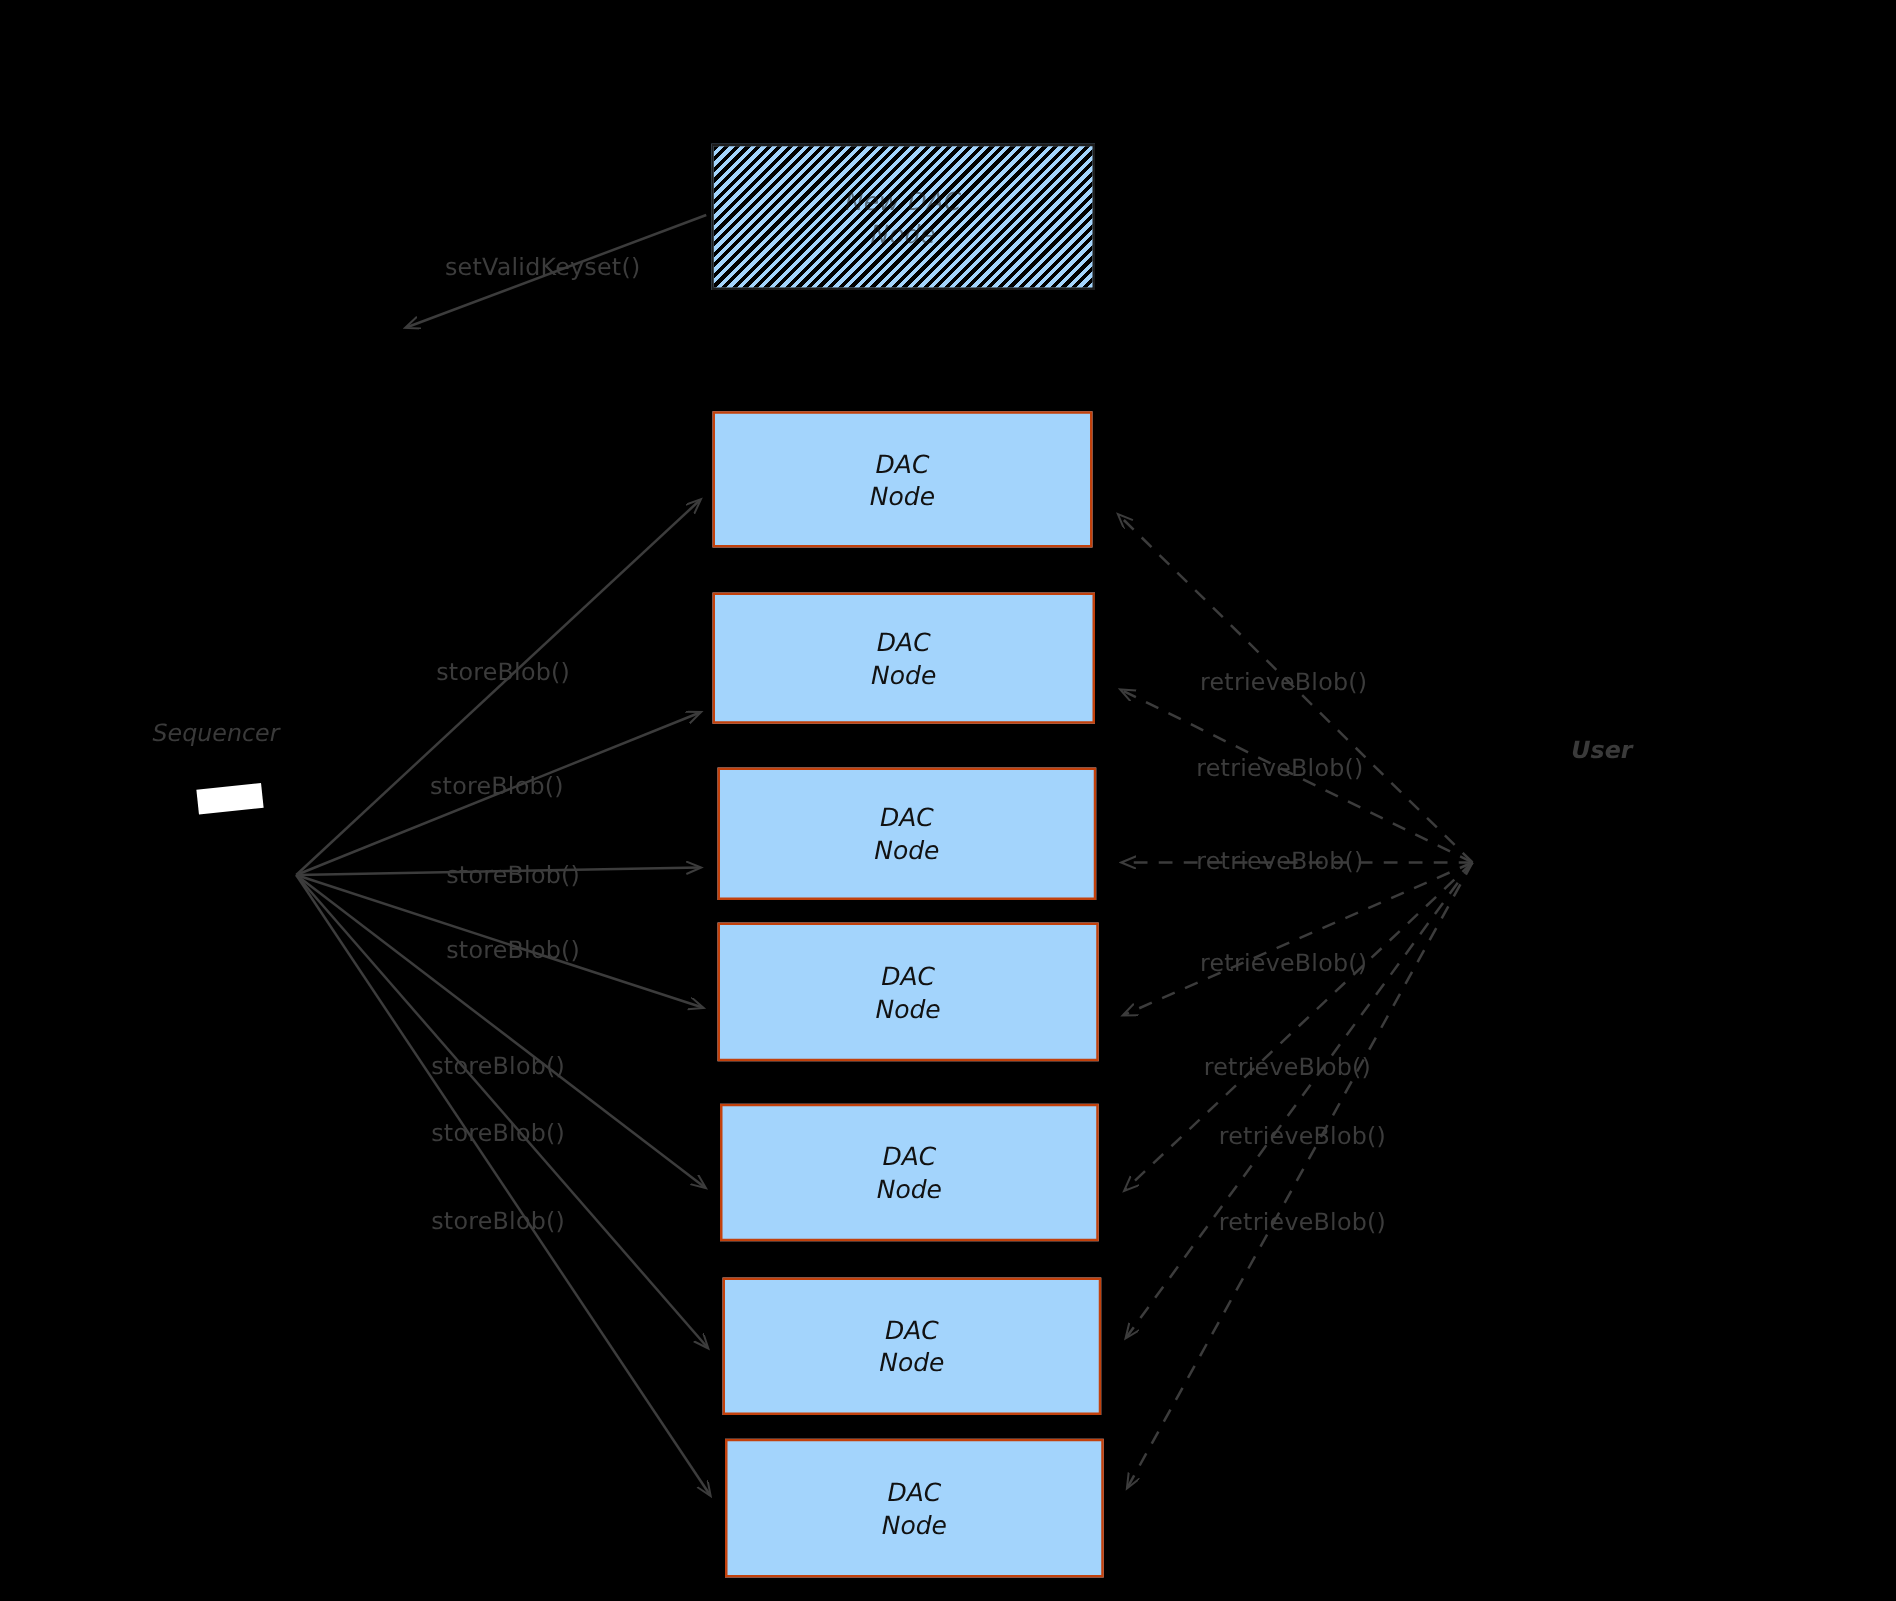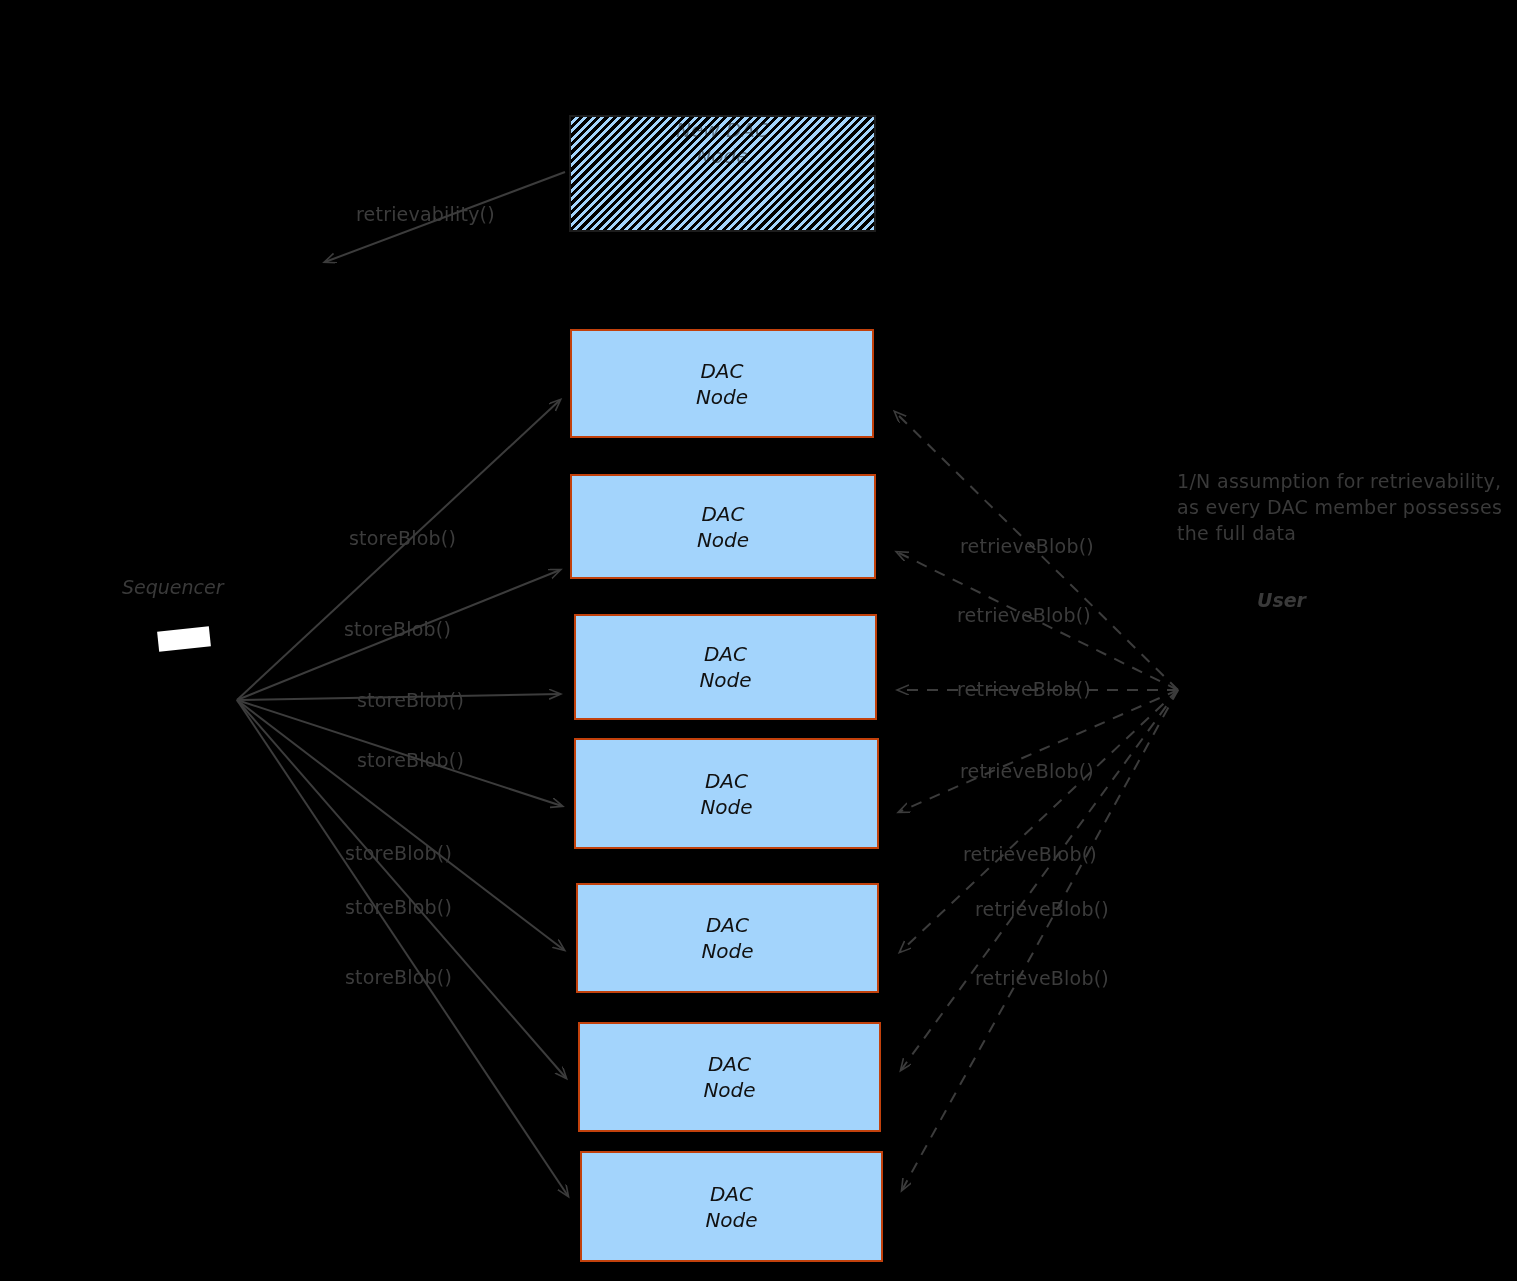--- a/index.html
+++ b/index.html
@@ -76,20 +76,21 @@
   .hatched-box {
     position: absolute;
     border: 2px solid #1d1d1d;
     box-sizing: border-box;
     background-color: #a3d4fc;
     background-image: repeating-linear-gradient(
         135deg,
         #000000 0px, #000000 3px,
         #a3d4fc 3px, #a3d4fc 6px);
     display: flex;
+    align-items: center;
     justify-content: center;
   }
   .hatched-box .node-label {
     color: #1a1a1a;
     font-size: 20px;
     line-height: 26px;
     text-align: center;
     font-style: italic;
     font-family: "DejaVu Sans", sans-serif;
     white-space: pre-line;
@@ -149,21 +150,21 @@
     </g>
   </svg>
 
 
   <div class="hatched-box" style="left:569px; top:115px; width:307px; height:117px;">
     <span class="node-label">New DAC
 Node</span>
   </div>
 
 
-  <div class="edge-label" style="left:356px; top:203px;">retrievability()</div>
+  <div class="edge-label" style="left:356px; top:203px;">setValidKeyset()</div>
 
   <div class="node-box" style="left:570px; top:329px; width:304px; height:109px;">
     <span class="node-label">DAC
 Node</span>
   </div>
   <div class="node-box" style="left:570px; top:474px; width:306px; height:105px;">
     <span class="node-label">DAC
 Node</span>
   </div>
   <div class="node-box" style="left:574px; top:614px; width:303px; height:106px;">
@@ -201,18 +202,15 @@
   <div class="edge-label" style="left:345px; top:966px;">storeBlob()</div>
 
   <div class="edge-label" style="left:960px; top:535px;">retrieveBlob()</div>
   <div class="edge-label" style="left:957px; top:604px;">retrieveBlob()</div>
   <div class="edge-label" style="left:957px; top:678px;">retrieveBlob()</div>
   <div class="edge-label" style="left:960px; top:760px;">retrieveBlob()</div>
   <div class="edge-label" style="left:963px; top:843px;">retrieveBlob()</div>
   <div class="edge-label" style="left:975px; top:898px;">retrieveBlob()</div>
   <div class="edge-label" style="left:975px; top:967px;">retrieveBlob()</div>
 
-  <div class="note" style="left:1177px; top:468px;">1/N assumption for retrievability,
-as every DAC member possesses
-the full data</div>
 
 
 </div>
 
 </body></html>

